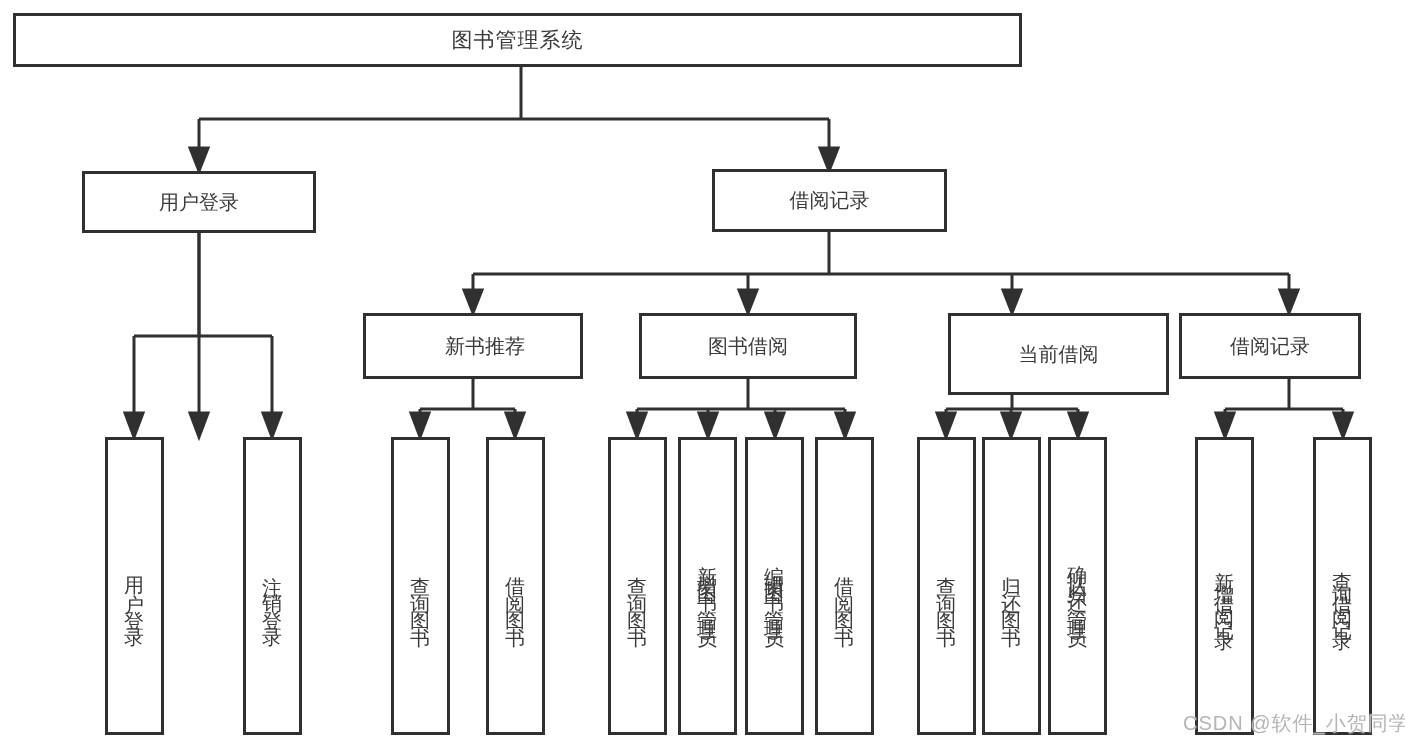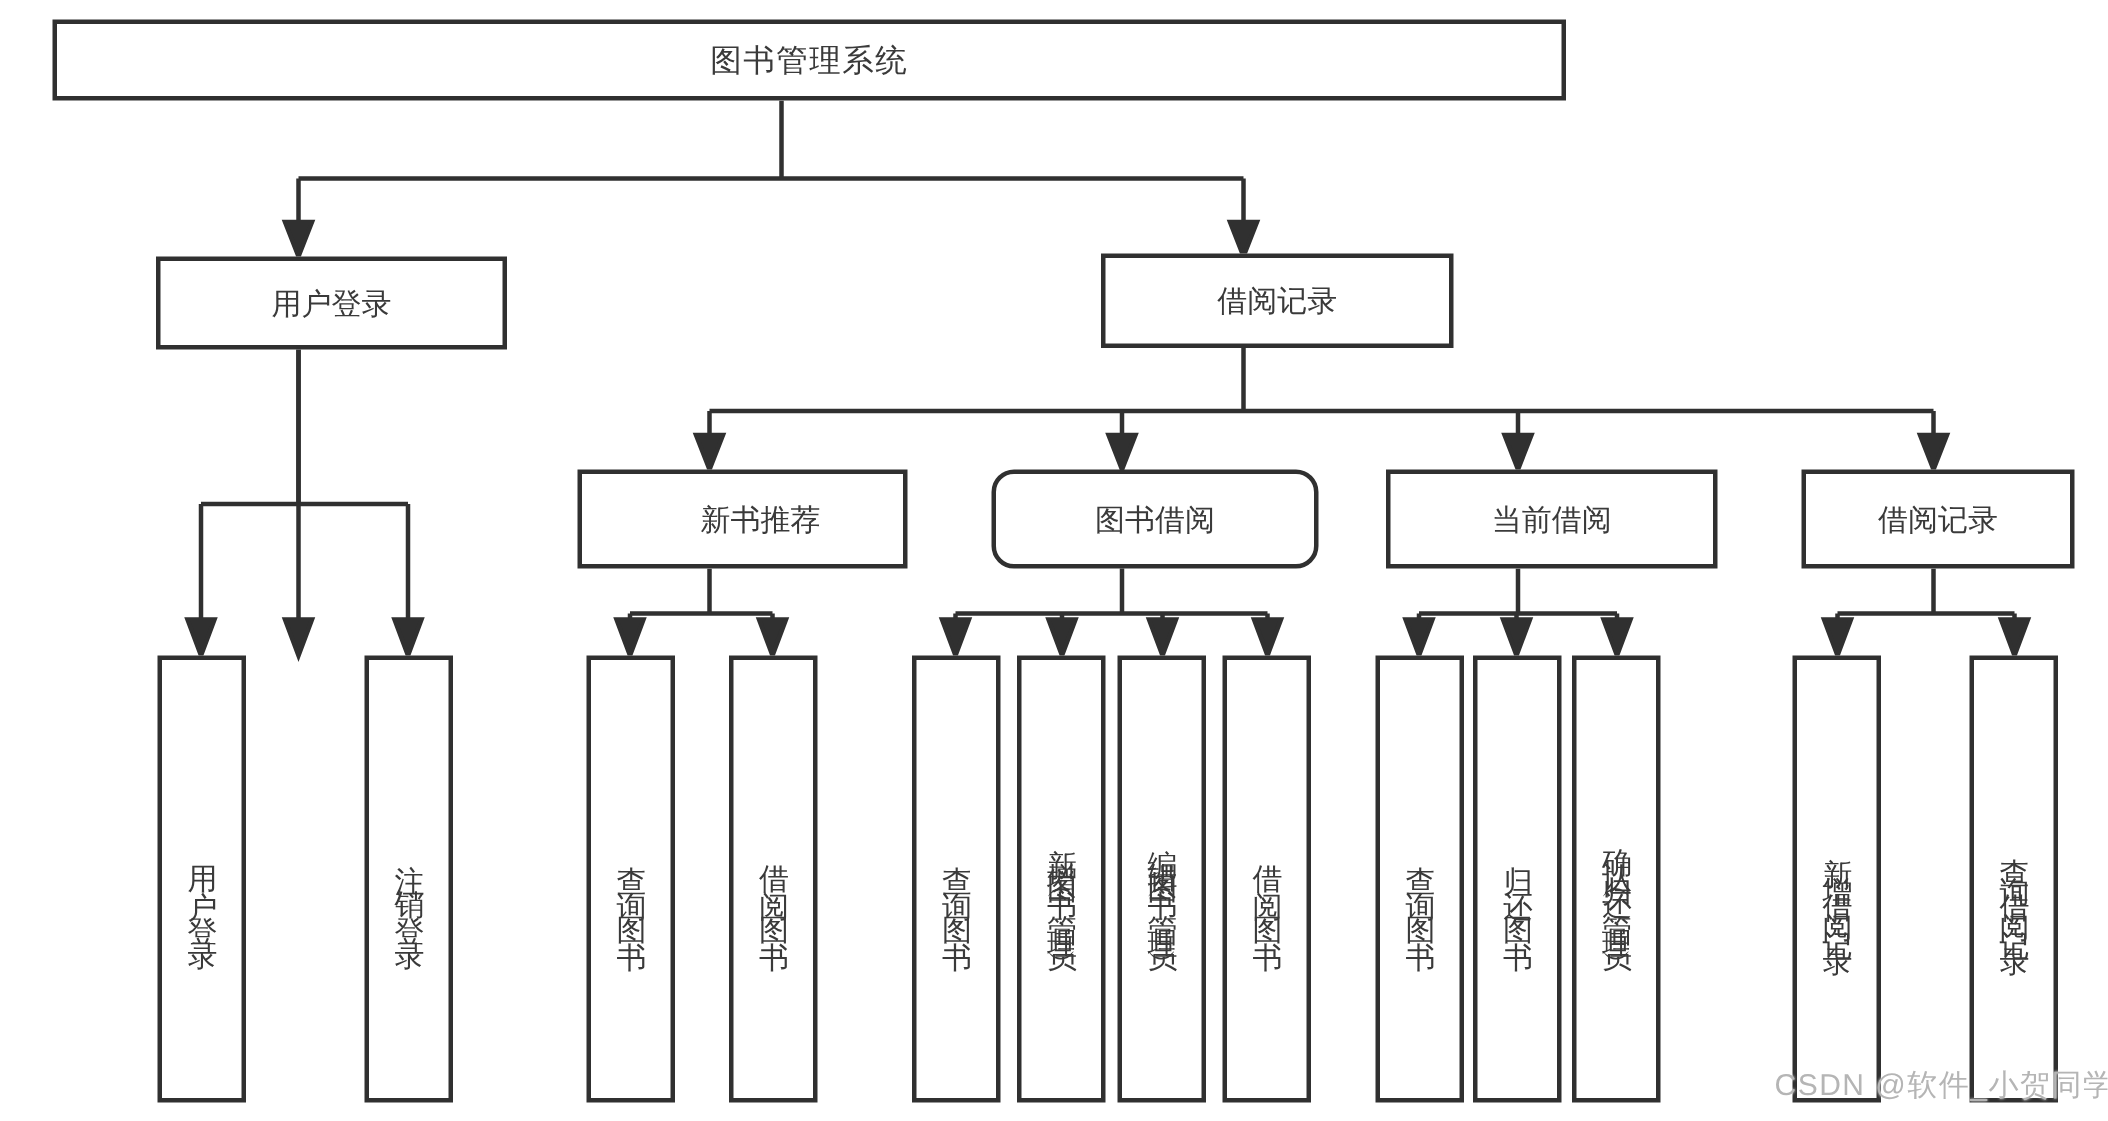--- a/index.html
+++ b/index.html
@@ -17,21 +17,20 @@
   .wires{position:absolute;left:0;top:0;pointer-events:none;}
   .node{
     position:absolute;
     box-sizing:border-box;
     background:var(--boxbg,#ffffff);
     border:3px solid var(--line,#303030);
     display:flex;align-items:center;justify-content:center;
     color:var(--text,#3a3a3a);
     font-size:20px;
     white-space:nowrap;
-    margin-left:22px;
   }
   .node.root{font-size:21px;letter-spacing:1px;}
   .leaf{
     position:absolute;
     box-sizing:border-box;
     background:var(--boxbg,#ffffff);
     border:3px solid var(--line,#303030);
     width:59px;top:437px;height:298px;
     display:flex;align-items:center;justify-content:center;
     color:var(--text,#3a3a3a);
@@ -101,22 +100,22 @@
       <polygon points="1334,413 1352,413 1343,437"></polygon>
     </g>
   </svg>
 
   <div class="node root" style="left:13px;top:13px;width:1009px;height:54px;">图书管理系统</div>
 
   <div class="node" style="left:82px;top:171px;width:234px;height:62px;">用户登录</div>
   <div class="node" style="left:712px;top:169px;width:235px;height:63px;">借阅记录</div>
 
   <div class="node" style="left:363px;top:313px;width:220px;height:66px;padding-left:24px;">新书推荐</div>
-  <div class="node" style="left:639px;top:313px;width:218px;height:66px;border-radius:15px;">图书借阅</div>
-  <div class="node" style="left:902px;top:313px;width:221px;height:66px;">当前借阅</div>
+  <div class="node" style="left:639px;top:313px;width:218px;height:66px;">图书借阅</div>
+  <div class="node" style="left:948px;top:313px;width:221px;height:82px;">当前借阅</div>
   <div class="node" style="left:1179px;top:313px;width:182px;height:66px;">借阅记录</div>
 
   <div class="leaf" style="left:105px;">
     <span class="vtext" style="letter-spacing: 17px; margin-bottom: -17px;">用户登录</span>
   </div>
   <div class="leaf" style="left:243px;">
     <span class="vtext" style="letter-spacing: 17px; margin-bottom: -17px;">注销登录</span>
   </div>
 
   <div class="leaf" style="left:391px;">

